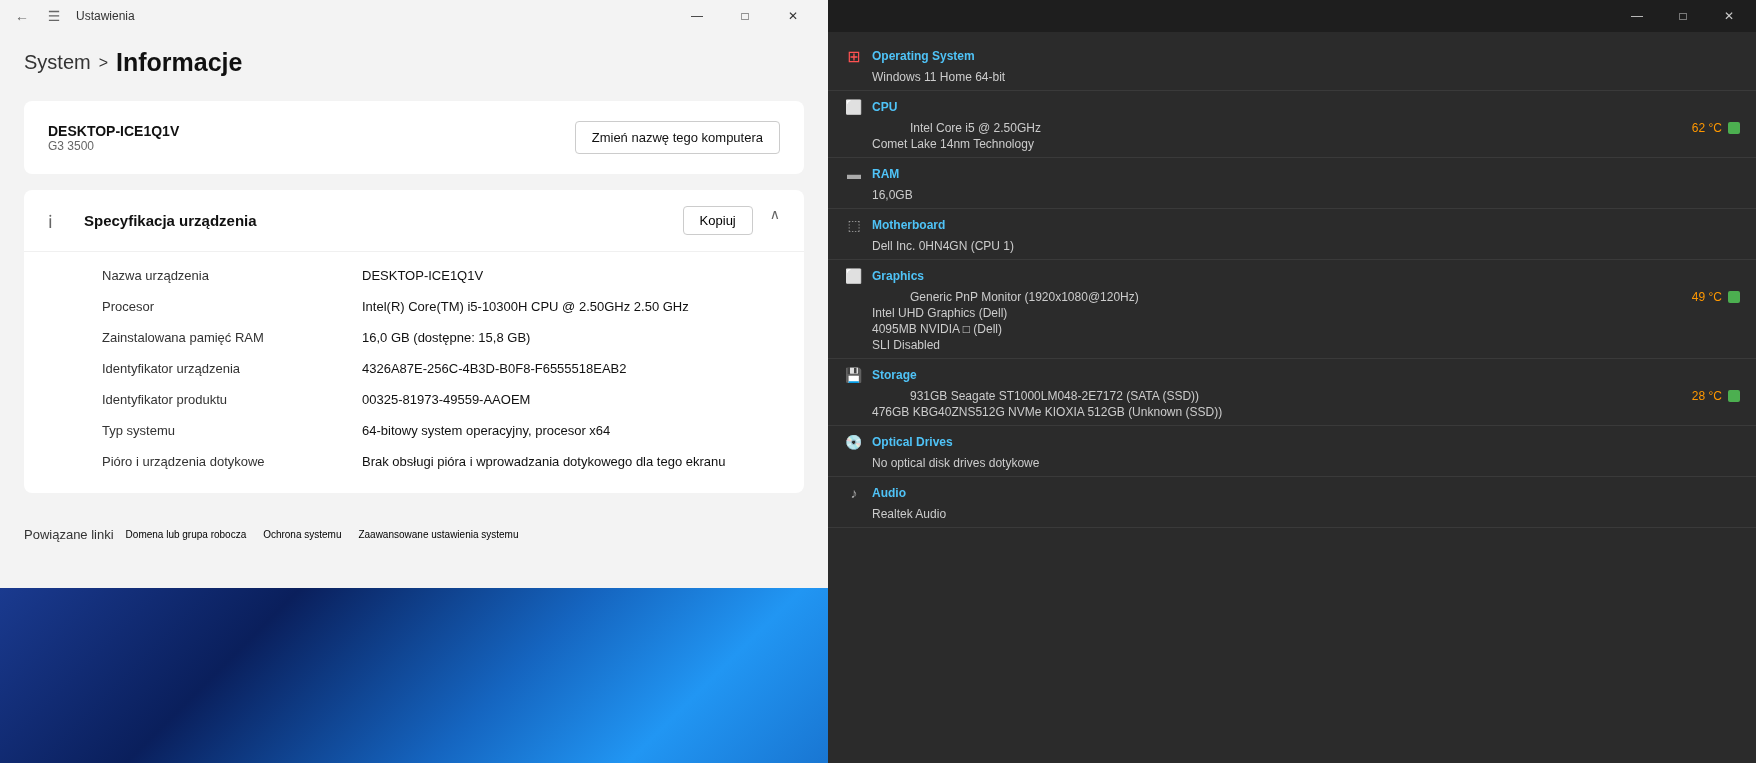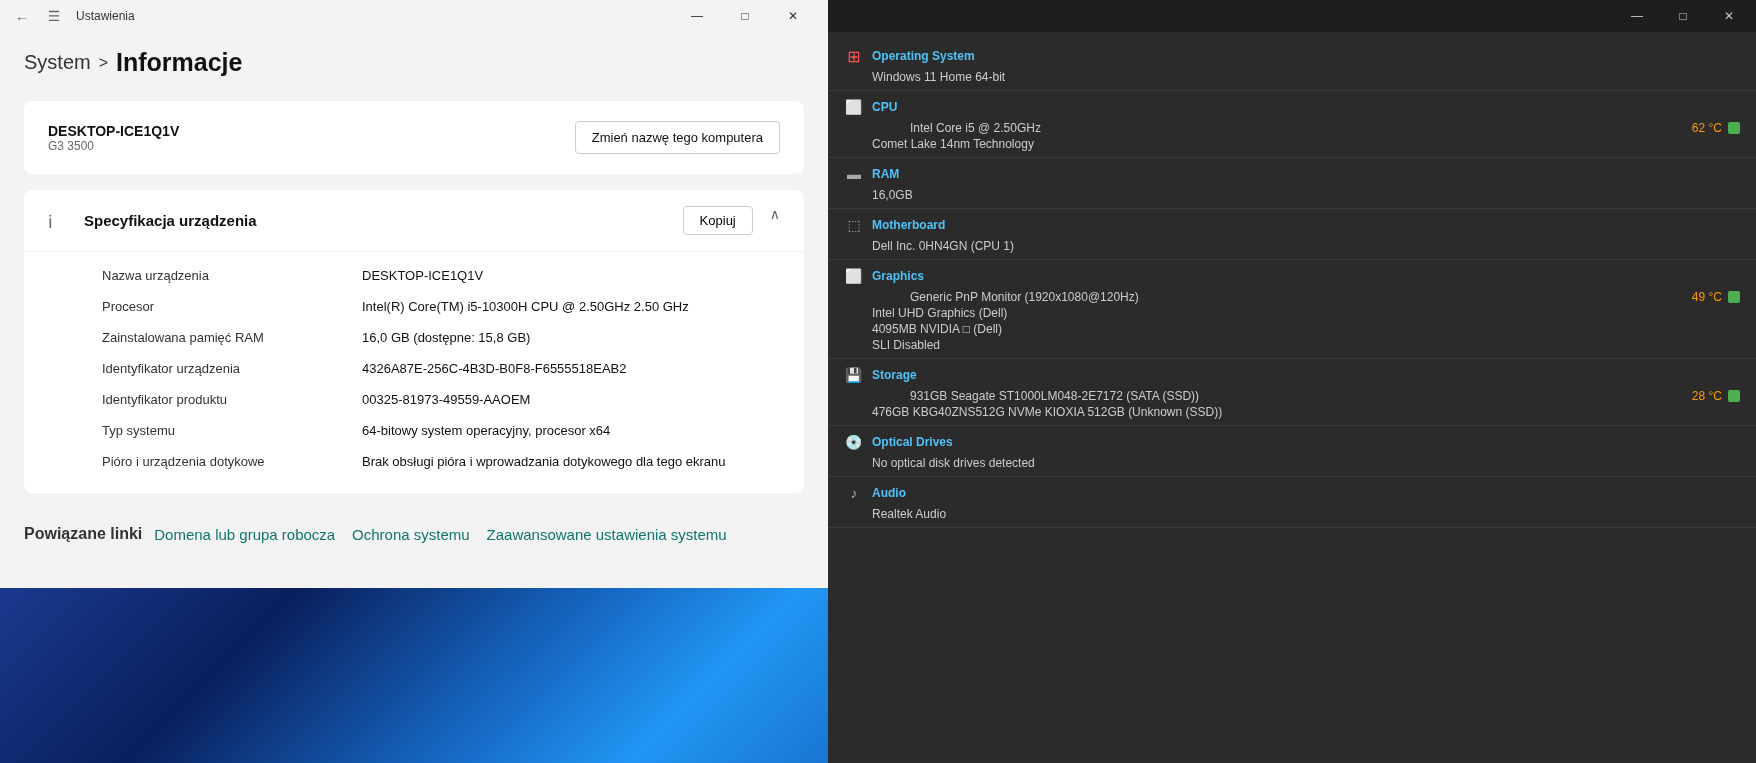--- a/index.html
+++ b/index.html
@@ -197,29 +197,29 @@
 
     .related-links {
       padding: 16px 0 8px 0;
       display: flex;
       align-items: center;
       gap: 4px;
       flex-wrap: wrap;
     }
 
     .related-label {
-      font-size: 16px;
+      font-size: 13px;
       color: #333;
-      font-weight: 700;
+      font-weight: 400;
       margin-right: 8px;
     }
 
     .related-link {
-      font-size: 15px;
-      color: #0f766e;
+      font-size: 10px;
+      color: #000000;
       cursor: pointer;
       text-decoration: none;
     }
 
     .related-sep {
       color: #ccc;
     }
 
     .wallpaper-strip {
       height: 175px;
@@ -496,21 +496,21 @@
         </div>
         <div class="hw-detail">476GB KBG40ZNS512G NVMe KIOXIA 512GB (Unknown (SSD))</div>
       </div>
       <div class="hw-section">
         <div class="hw-section-header">
           <span class="hw-icon">
             <span style="color:#555;font-size:14px;">💿</span>
           </span>
           <span class="hw-section-title">Optical Drives</span>
         </div>
-        <div class="hw-detail">No optical disk drives detected</div>
+        <div class="hw-detail">No optical disk drives dotykowe</div>
       </div>
       <div class="hw-section">
         <div class="hw-section-header">
           <span class="hw-icon">
             <span style="color:#aaa;font-size:14px;">♪</span>
           </span>
           <span class="hw-section-title">Audio</span>
         </div>
         <div class="hw-detail">Realtek Audio</div>
       </div>

